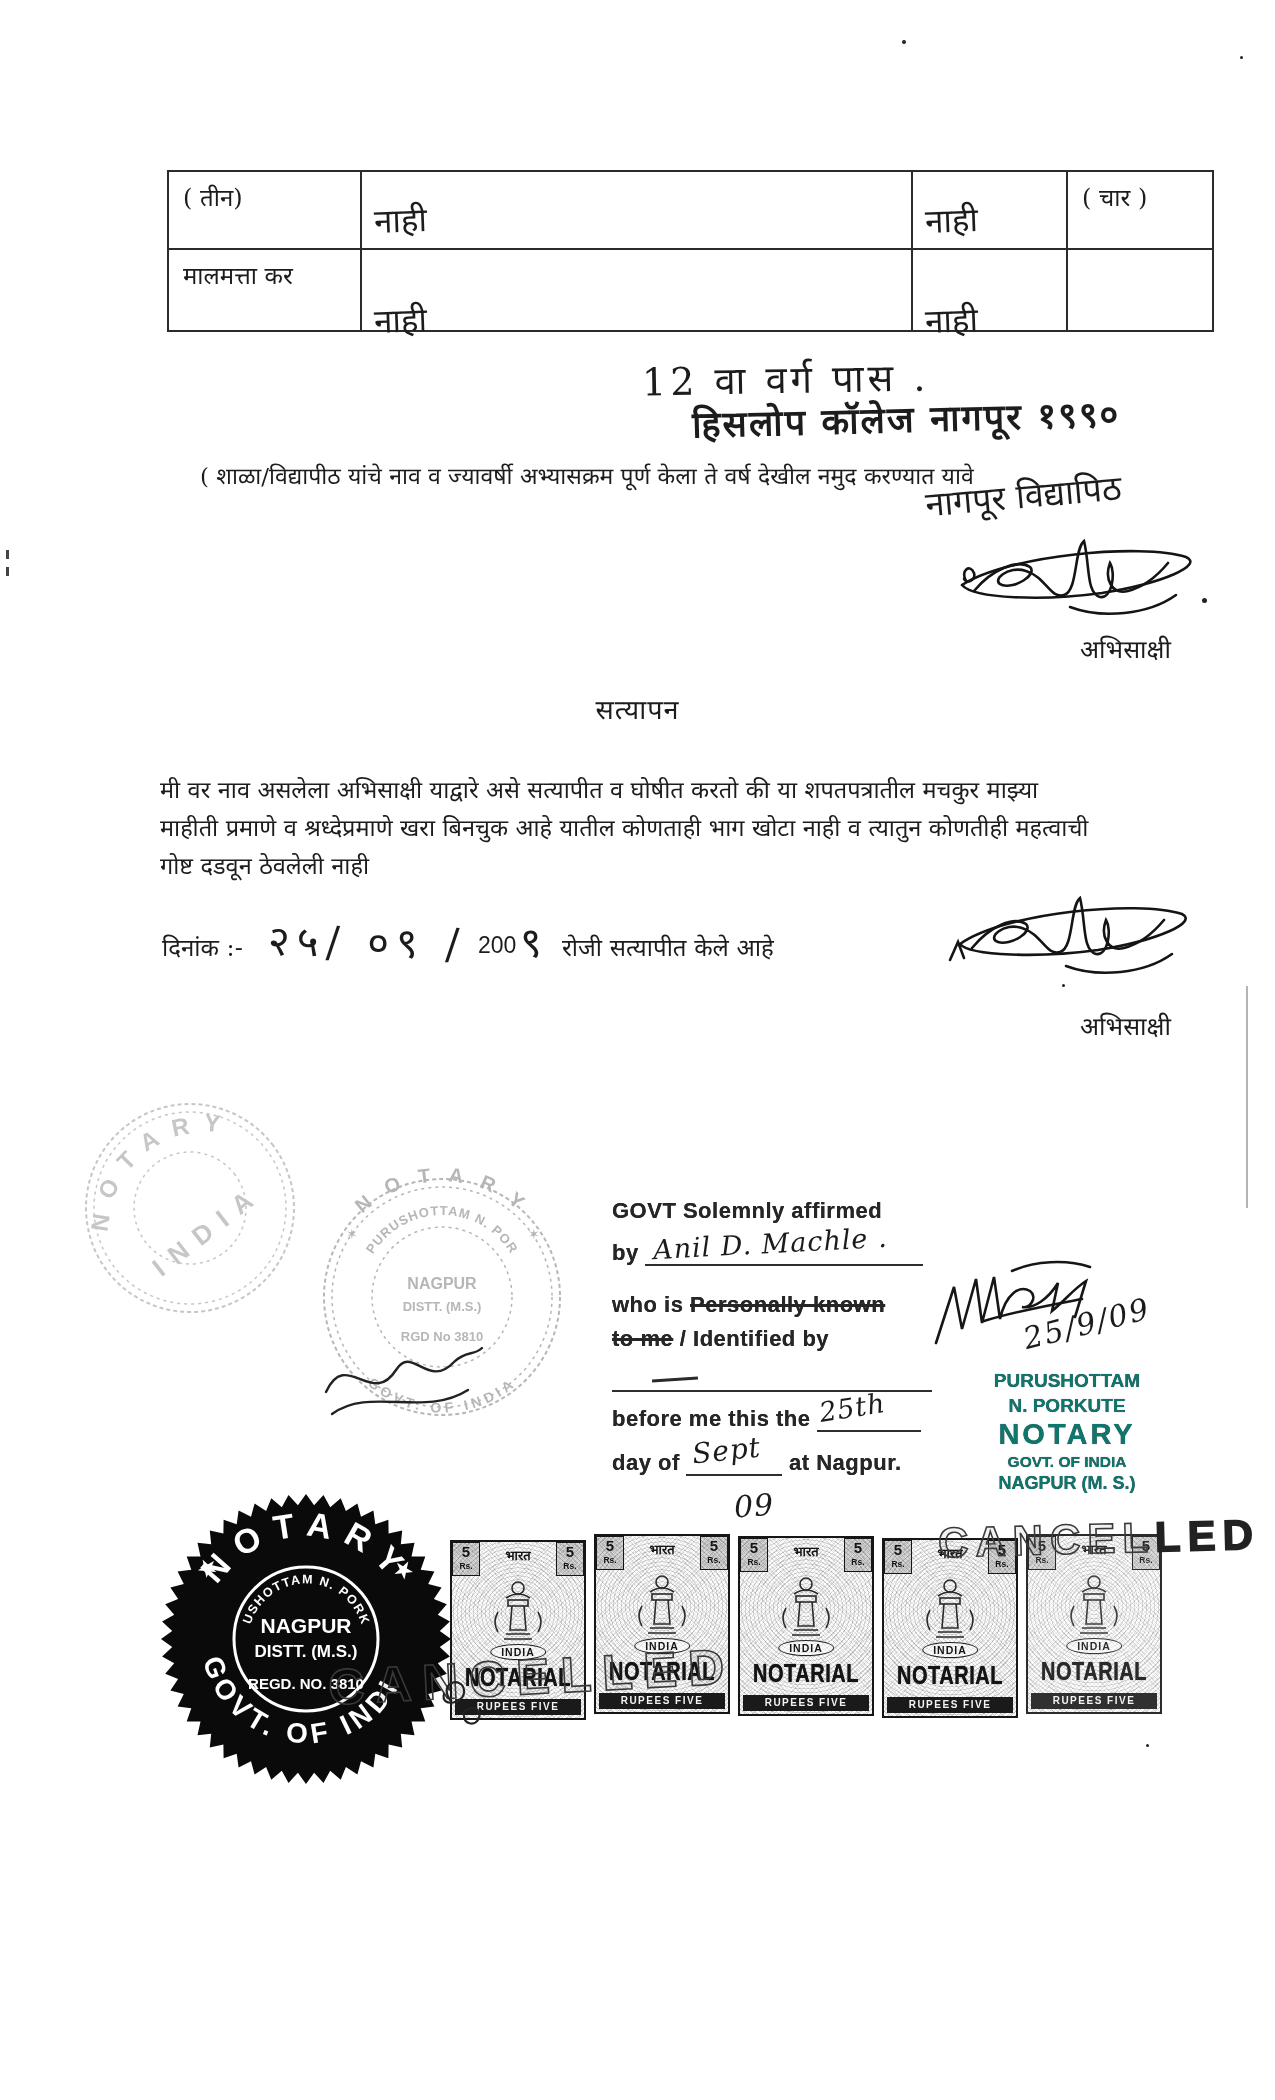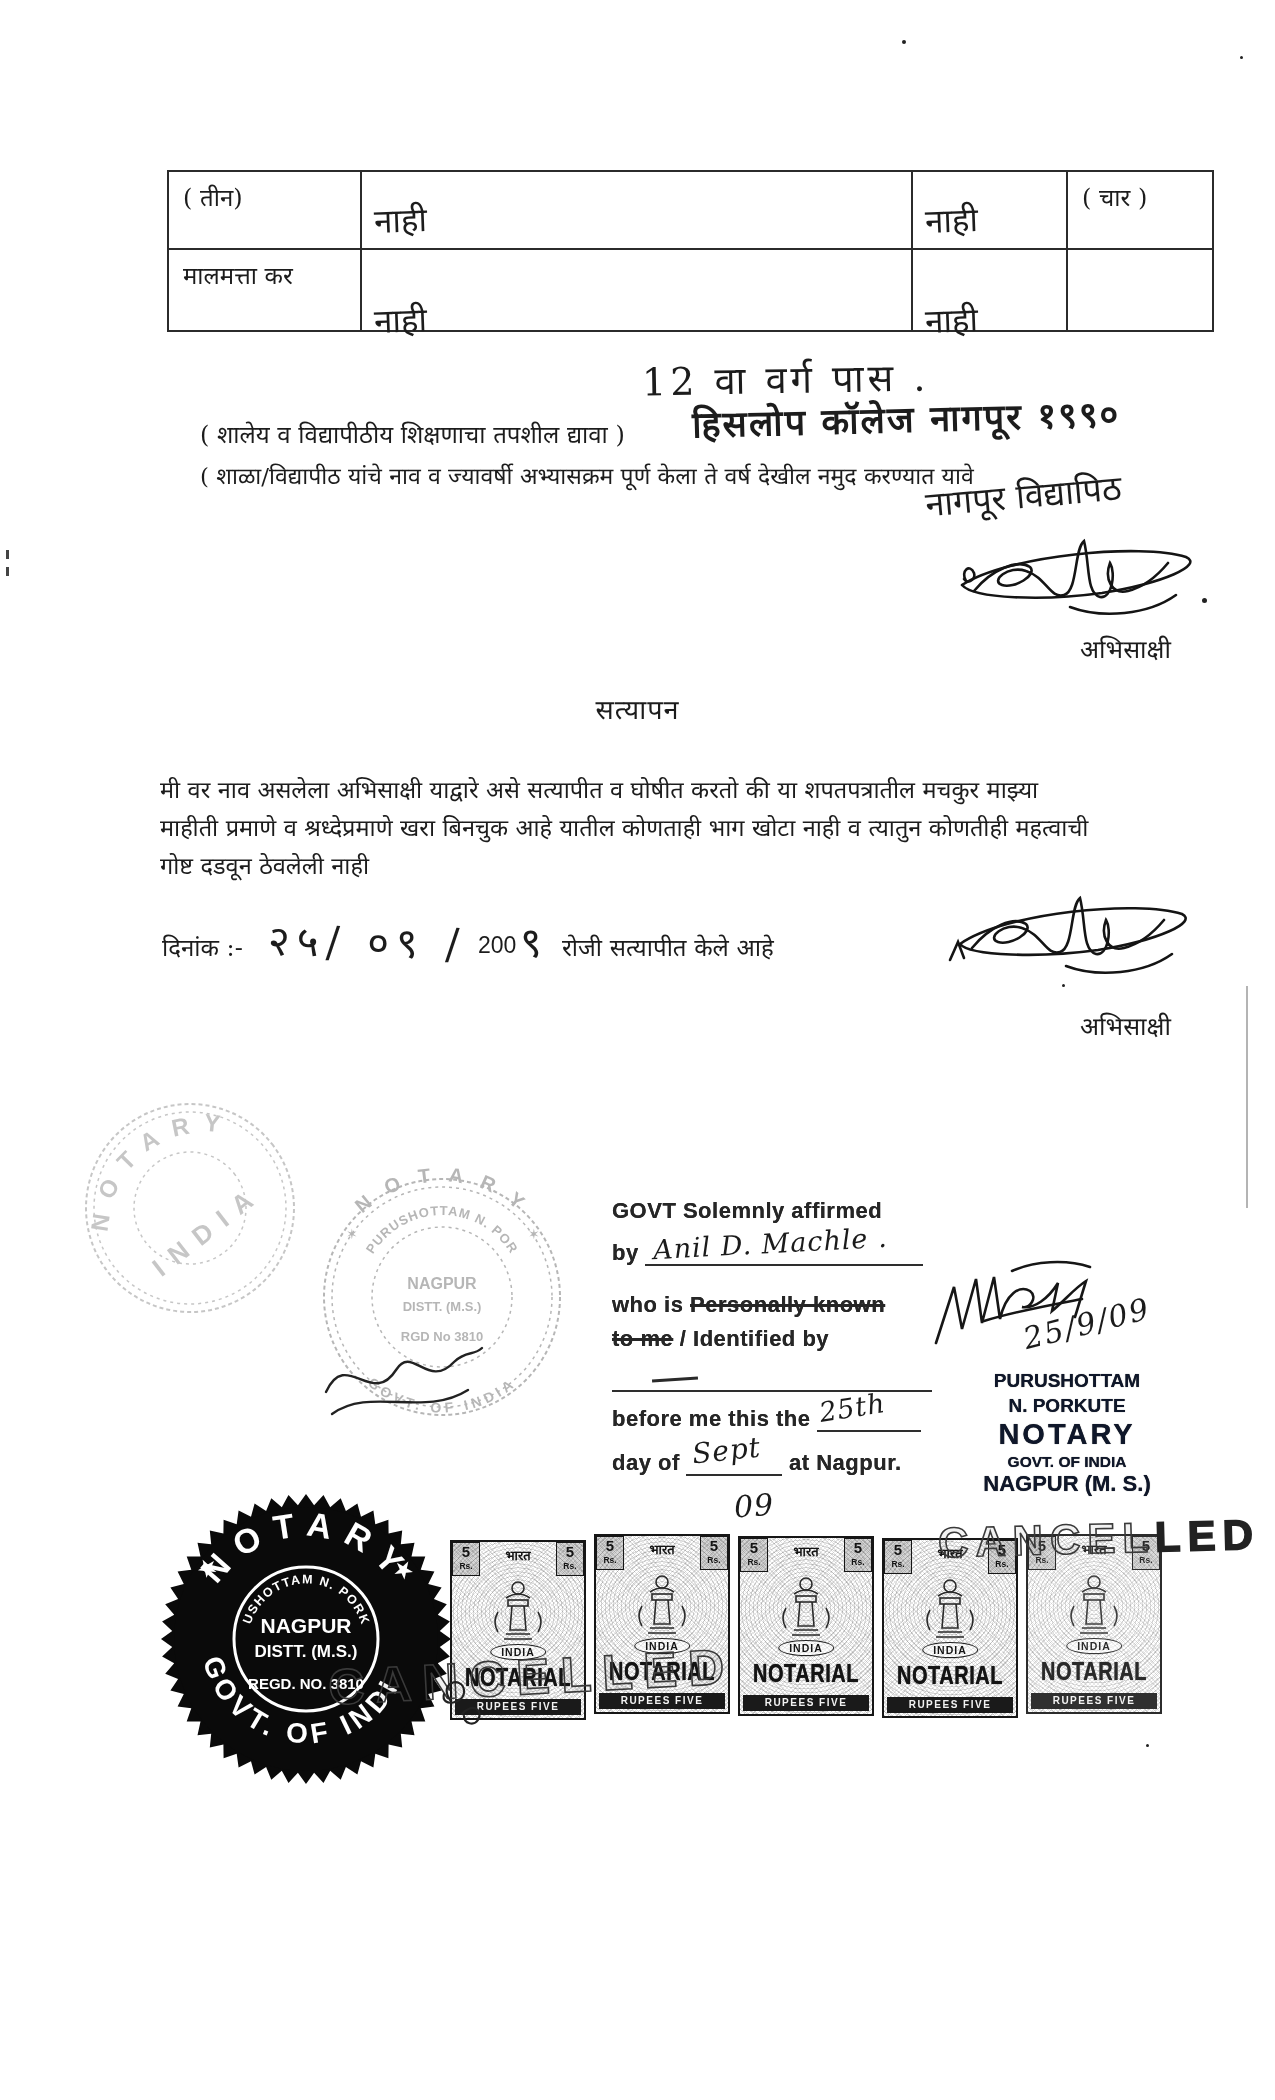--- a/index.html
+++ b/index.html
@@ -37,26 +37,26 @@
        font-family:"Liberation Sans",sans-serif;font-weight:700;font-size:22px;color:#262626;}
   .sworn .sl{position:absolute;left:0;white-space:nowrap;letter-spacing:.5px;
        text-shadow:0 0 .6px #333;}
   .uline{display:inline-block;border-bottom:2.5px solid #2e2e2e;height:20px;vertical-align:bottom;position:relative;}
   .struck{text-decoration:line-through;text-decoration-thickness:2.5px;}
   .hwl{font-family:"DejaVu Serif",serif;font-style:italic;font-weight:500;
        color:#1b1b1b;text-shadow:none;letter-spacing:1px;}
 
   
   .notaryblock{position:absolute;left:972px;top:1368px;width:190px;text-align:center;
-       font-family:"Liberation Sans",sans-serif;color:#0f172a;font-weight:800;}
+       font-family:"Liberation Sans",sans-serif;color:#0f766e;font-weight:800;}
   .notaryblock div{text-shadow:0 0 .7px #222;}
   .nb1,.nb2{font-size:19px;line-height:25px;}
   .nb3{font-size:29px;letter-spacing:3px;line-height:33px;}
   .nb4{font-size:15.5px;line-height:21px;}
-  .nb5{font-size:22px;line-height:23px;}
+  .nb5{font-size:18px;line-height:23px;}
 
   
   .faint{position:absolute;opacity:.62;}
 
   
   .seal{position:absolute;left:160px;top:1488px;}
 
   
   .stamps{position:absolute;left:450px;top:1540px;width:720px;height:185px;}
   .rstamp{position:absolute;top:0;width:132px;height:176px;border:2.5px solid #161616;
@@ -122,21 +122,20 @@
     <div class="cell">
         <span class="ans r2">नाही</span>
       </div>
     <div class="cell">
         <span class="ans r2">नाही</span>
       </div>
   </div>
 
   <div class="hw" style="left:642px;top:352px;font-size:38px;letter-spacing:4px;transform:rotate(-1deg);">12 वा वर्ग पास .</div>
 
-  <div class="pline" style="left:200px;top:417px;">( शालेय व विद्यापीठीय शिक्षणाचा तपशील द्यावा )</div>
   <div class="hw" style="left:692px;top:394px;font-size:36px;font-weight:700;letter-spacing:2px;transform:rotate(-1.5deg);">हिसलोप कॉलेज नागपूर १९९०</div>
 
   <div class="pline" style="left:200px;top:459px;font-size:23px;">( शाळा/विद्यापीठ यांचे नाव व ज्यावर्षी अभ्यासक्रम पूर्ण केला ते वर्ष देखील नमुद करण्यात यावे</div>
   <div class="hw" style="left:925px;top:472px;font-size:34px;transform:rotate(-5deg);">नागपूर विद्यापिठ</div>
 
   <svg style="position:absolute;left:952px;top:535px;" width="252" height="102" viewBox="0 0 252 102">
     <g fill="none" stroke="#141414" stroke-width="2.6" stroke-linecap="round">
       <path d="M14,46 C8,36 18,28 22,38 C24,44 16,50 12,44"></path>
       <path d="M22,56 C40,34 66,24 78,32 C86,40 62,54 50,50 C38,46 56,30 74,36 C94,42 98,64 112,60 C126,56 122,14 132,6 C138,30 134,58 148,62 C160,64 164,38 158,28 C152,44 160,60 176,56 C192,52 206,40 216,28"></path>
       <path d="M10,50 C56,20 190,8 234,22 C252,30 212,48 150,58 C92,66 22,64 10,50"></path>

